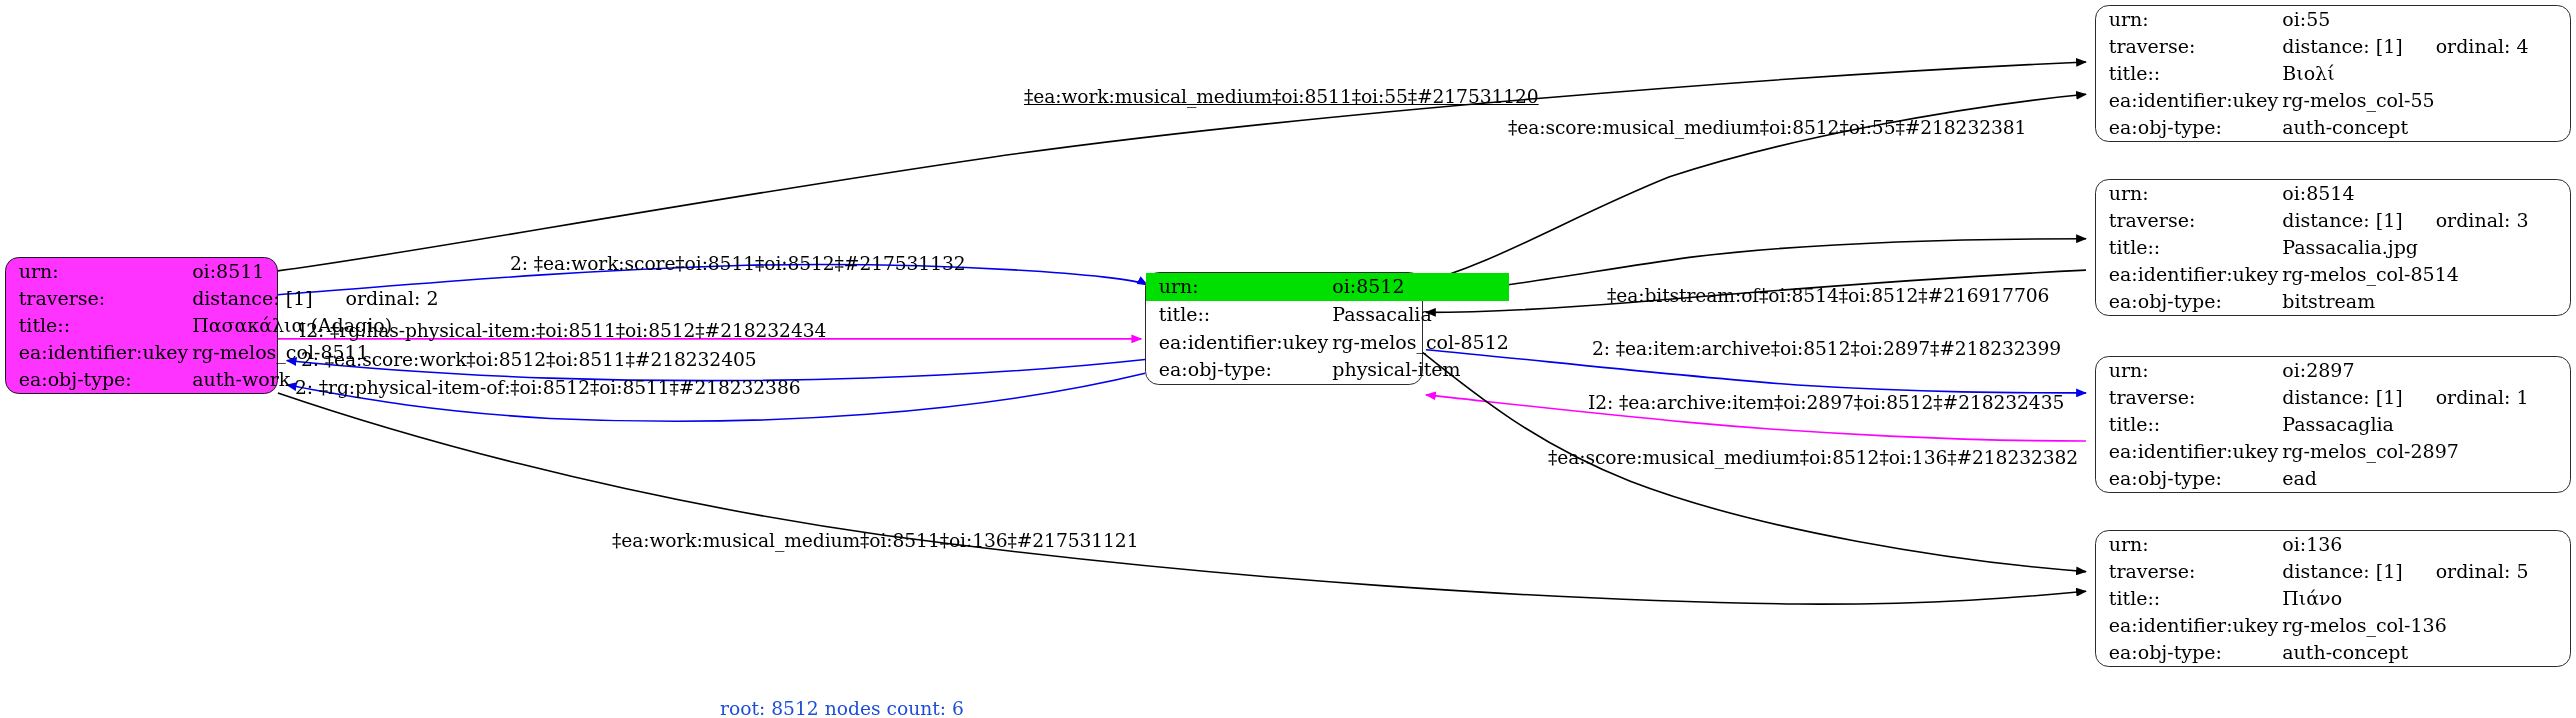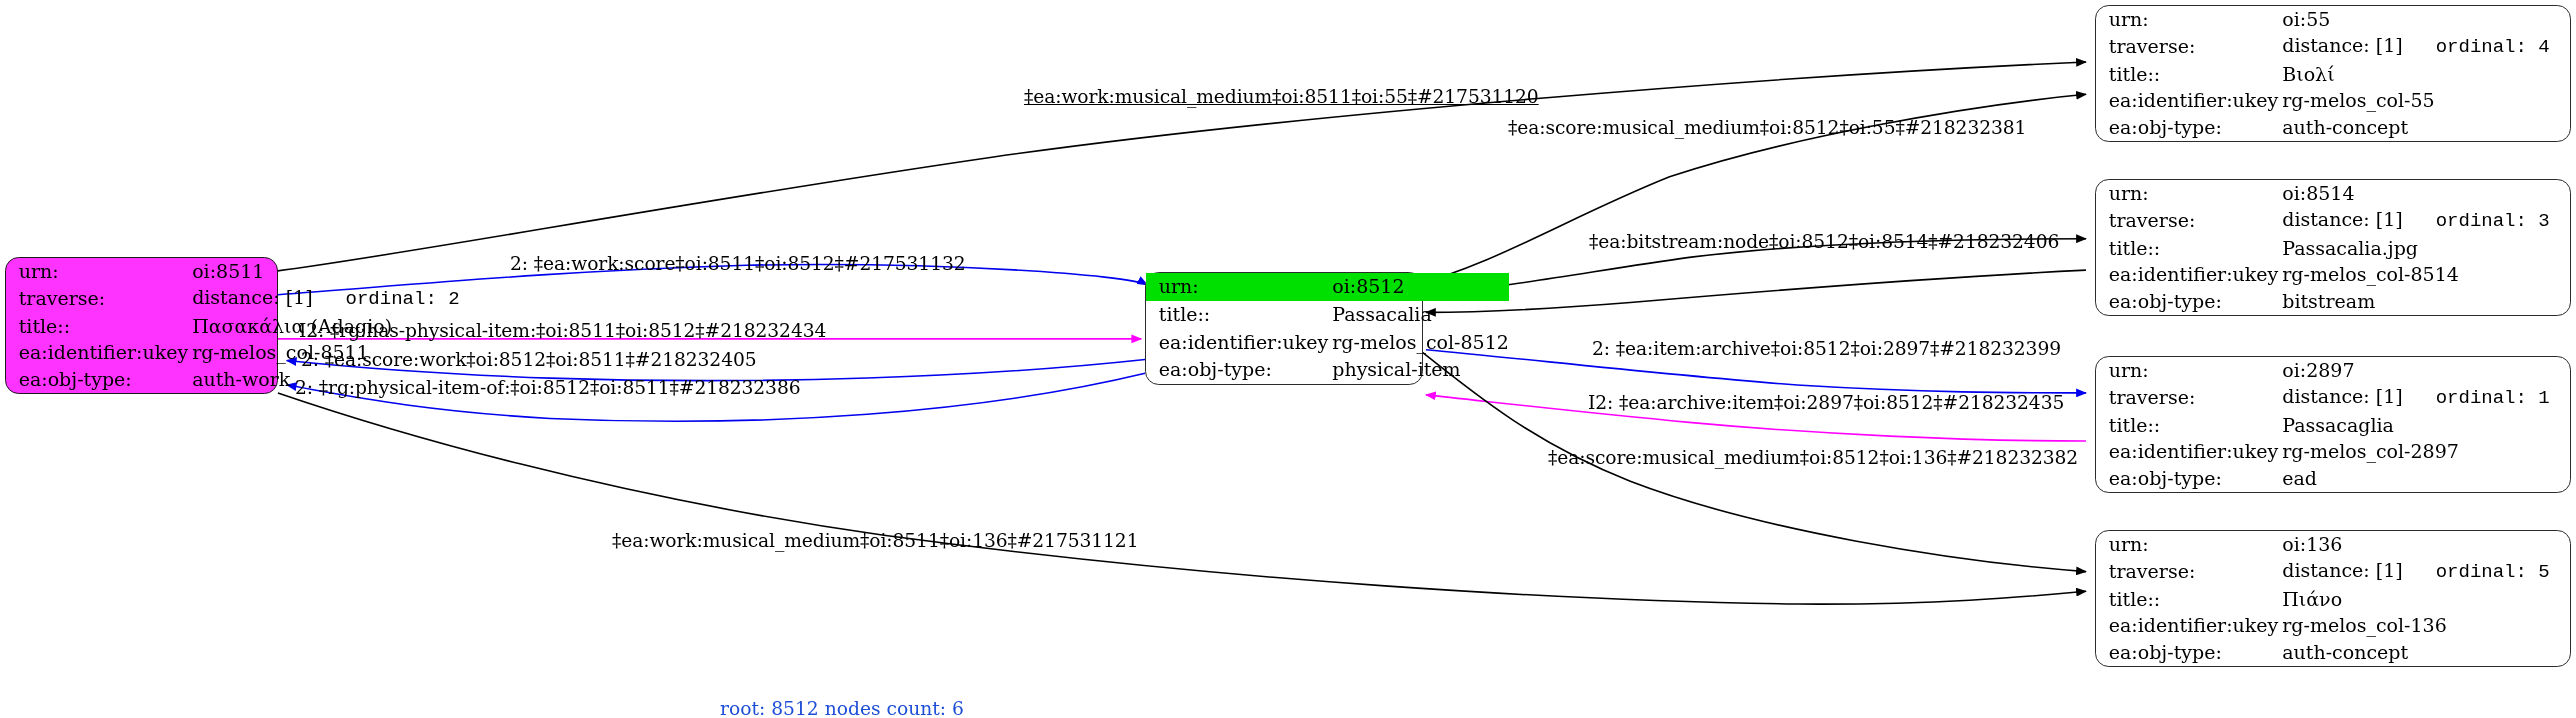--- a/index.html
+++ b/index.html
@@ -5,21 +5,21 @@
   html,body{margin:0;padding:0;background:#ffffff;}
   body{font-family:"DejaVu Serif","Liberation Serif",serif;}
   #canvas{position:relative;width:2576px;height:719px;overflow:hidden;background:#fff;}
   svg#edges{position:absolute;left:0;top:0;width:2576px;height:719px;pointer-events:none;}
 
   .node{position:absolute;box-sizing:border-box;border:1.6px solid #2b2b2b;border-radius:13.7px;background:#ffffff;}
   .node table{border-collapse:collapse;width:100%;height:100%;}
   .node td{font-size:19px;line-height:1.12;color:#000;padding:2px 0 2px 0;white-space:nowrap;font-family:"DejaVu Serif","Liberation Serif",serif;}
   .node td.k{padding-left:12.8px;width:165px;}
   .node td.v{padding-left:3.9px;}
-  .node td.v .ord{display:inline-block;padding-left:33px;font-family:Liberation Mono, monospace;}
+  .node td.v .ord{display:inline-block;padding-left:33px;}
 
   .node.magenta{background:#ff33ff;border-color:#1a1a1a;}
   .node.magenta td{color:#000;}
 
   .hl{background:#00e000;}
 
   .elabel{position:absolute;font-size:18.7px;color:#000;white-space:nowrap;
           font-family:"DejaVu Serif","Liberation Serif",serif;letter-spacing:-0.1px;}
   .footer{position:absolute;font-size:18.7px;color:#1d4ed8;white-space:nowrap;
           font-family:"DejaVu Serif","Liberation Serif",serif;}
@@ -220,21 +220,21 @@
       <tr>
         <td class="k">ea:obj-type:</td>
         <td class="v"><span>auth-concept</span></td>
       </tr>
     </tbody>
       </table>
   </div>
 
   <div class="elabel" style="left:1024px;top:86px;text-decoration:underline;">‡ea:work:musical_medium‡oi:8511‡oi:55‡#217531120</div>
   <div class="elabel" style="left:1508px;top:117px;">‡ea:score:musical_medium‡oi:8512‡oi:55‡#218232381</div>
-  <div class="elabel" style="left:1589px;top:231px;">‡ea:bitstream:node‡oi:8512‡oi:8514‡#218232406</div>
+  <div class="elabel" style="left:1607px;top:285px;">‡ea:bitstream:of‡oi:8514‡oi:8512‡#216917706</div>
   <div class="elabel" style="left:1592px;top:338px;">2: ‡ea:item:archive‡oi:8512‡oi:2897‡#218232399</div>
   <div class="elabel" style="left:1588px;top:392px;">I2: ‡ea:archive:item‡oi:2897‡oi:8512‡#218232435</div>
   <div class="elabel" style="left:1548px;top:447px;">‡ea:score:musical_medium‡oi:8512‡oi:136‡#218232382</div>
   <div class="elabel" style="left:510px;top:253px;">2: ‡ea:work:score‡oi:8511‡oi:8512‡#217531132</div>
   <div class="elabel" style="left:299px;top:320px;">I2: ‡rg:has-physical-item:‡oi:8511‡oi:8512‡#218232434</div>
   <div class="elabel" style="left:301px;top:349px;">2: ‡ea:score:work‡oi:8512‡oi:8511‡#218232405</div>
   <div class="elabel" style="left:295px;top:377px;">2: ‡rg:physical-item-of:‡oi:8512‡oi:8511‡#218232386</div>
   <div class="elabel" style="left:612px;top:530px;">‡ea:work:musical_medium‡oi:8511‡oi:136‡#217531121</div>
 
   <div class="footer" style="left:720px;top:698px;">root: 8512 nodes count: 6</div>

